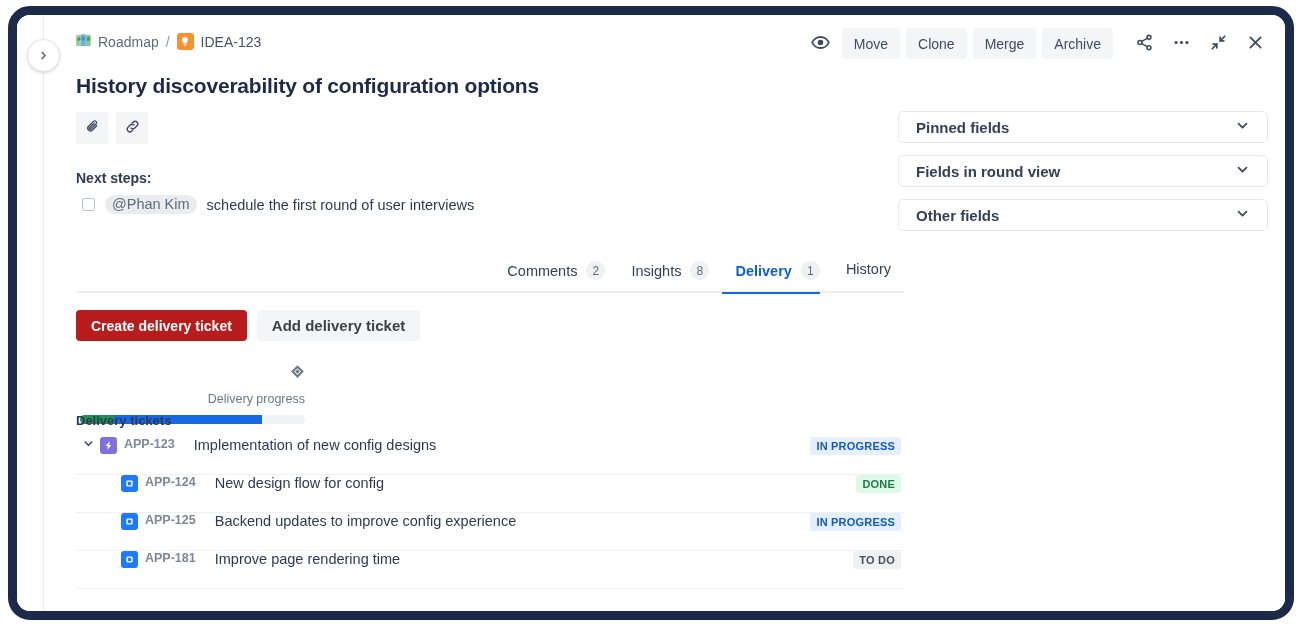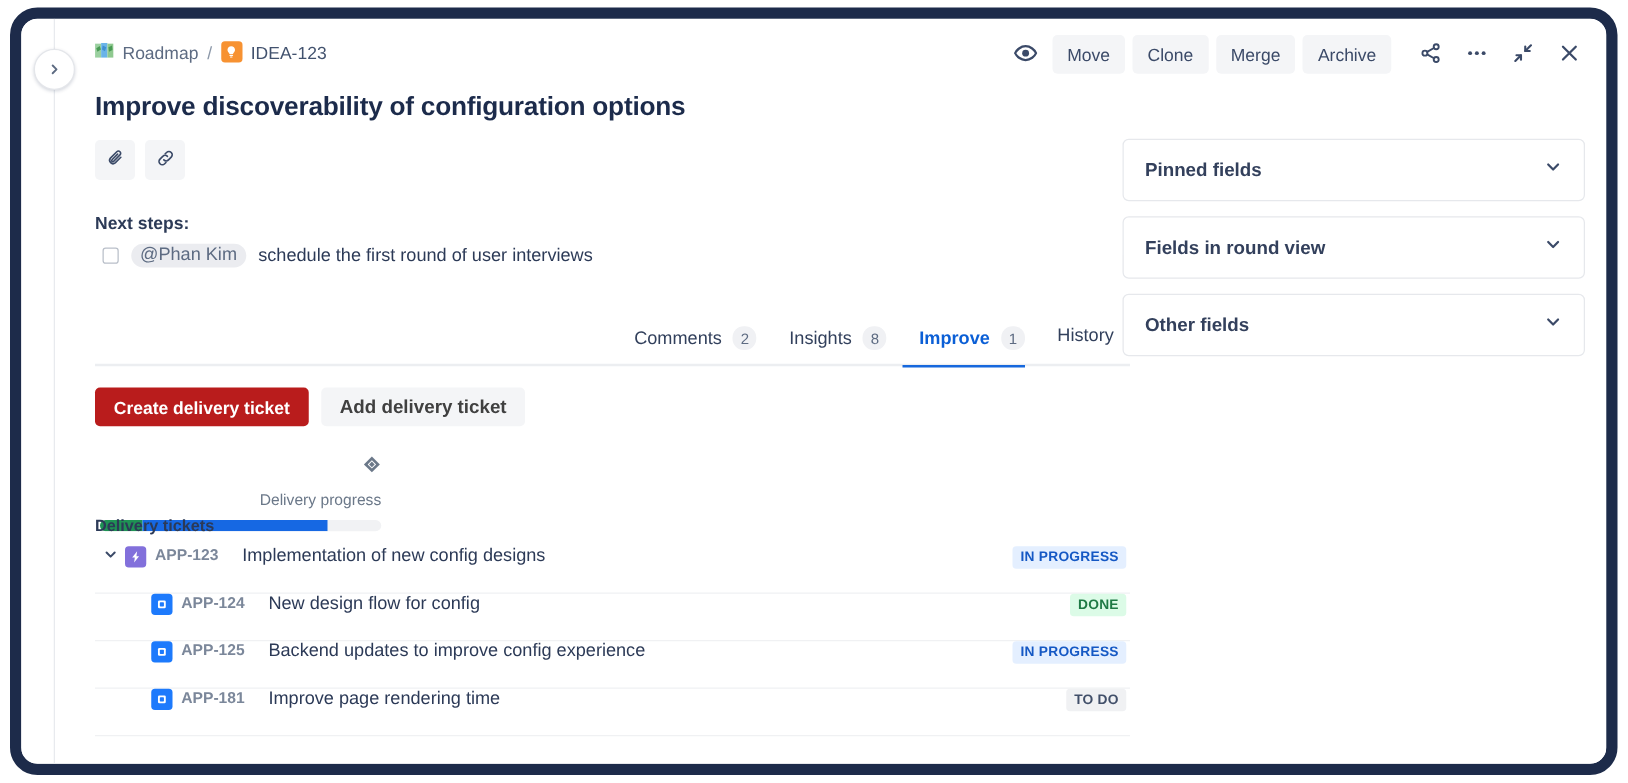--- a/index.html
+++ b/index.html
@@ -320,21 +320,21 @@
   .st-todo { background: #f0f1f3; color: #414f69; }
 
   
   #side {
     position: absolute;
     right: 17px; top: 96px;
     width: 370px;
     display: flex; flex-direction: column; gap: 12px;
   }
   .side-panel {
-    height: 50px;
+    height: 32px;
     border: 1px solid #e6e8ec;
     border-radius: 5px;
     background: #ffffff;
     display: flex; align-items: center; justify-content: space-between;
     padding: 0 17px;
     cursor: pointer;
   }
   .side-title {
     font-size: 15px;
     font-weight: 700;
@@ -430,21 +430,21 @@
           <button class="tb-icon-btn">
             <span>
               <svg width="19" height="19" viewBox="0 0 20 20" fill="none" stroke="#3b4a68" stroke-width="1.9" stroke-linecap="round">
                 <path d="M4.6 4.6l10.8 10.8M15.4 4.6L4.6 15.4"></path>
               </svg>
             </span>
           </button>
         </div>
       </div>
 
-      <h1 id="title">Improve discoverability of configuration options</h1>
+      <h1 id="title">History discoverability of configuration options</h1>
 
       <div id="act-row">
         <button class="act-btn">
           <span>
             <svg width="17" height="17" viewBox="0 0 20 20" fill="none" stroke="#3b4a68" stroke-width="1.55" stroke-linecap="round" stroke-linejoin="round">
               <path d="M14.9 9.2l-5.3 5.3a3.2 3.2 0 01-4.5-4.5l6-6a2.1 2.1 0 013 3l-6 6a1 1 0 01-1.5-1.5l5.3-5.3"></path>
             </svg>
           </span>
         </button>
         <button class="act-btn">
@@ -467,21 +467,21 @@
       <div id="tabs">
         <div class="tab">
           <span>Comments</span>
           <span class="tab-count">2</span>
         </div>
         <div class="tab">
           <span>Insights</span>
           <span class="tab-count">8</span>
         </div>
         <div class="tab active">
-          <span>Improve</span>
+          <span>Delivery</span>
           <span class="tab-count">1</span>
         </div>
         <div class="tab">
           <span>History</span>
         </div>
       </div>
 
       <div id="ticket-btns">
         <button class="btn-primary">Create delivery ticket</button>
         <button class="btn-subtle">Add delivery ticket</button>

